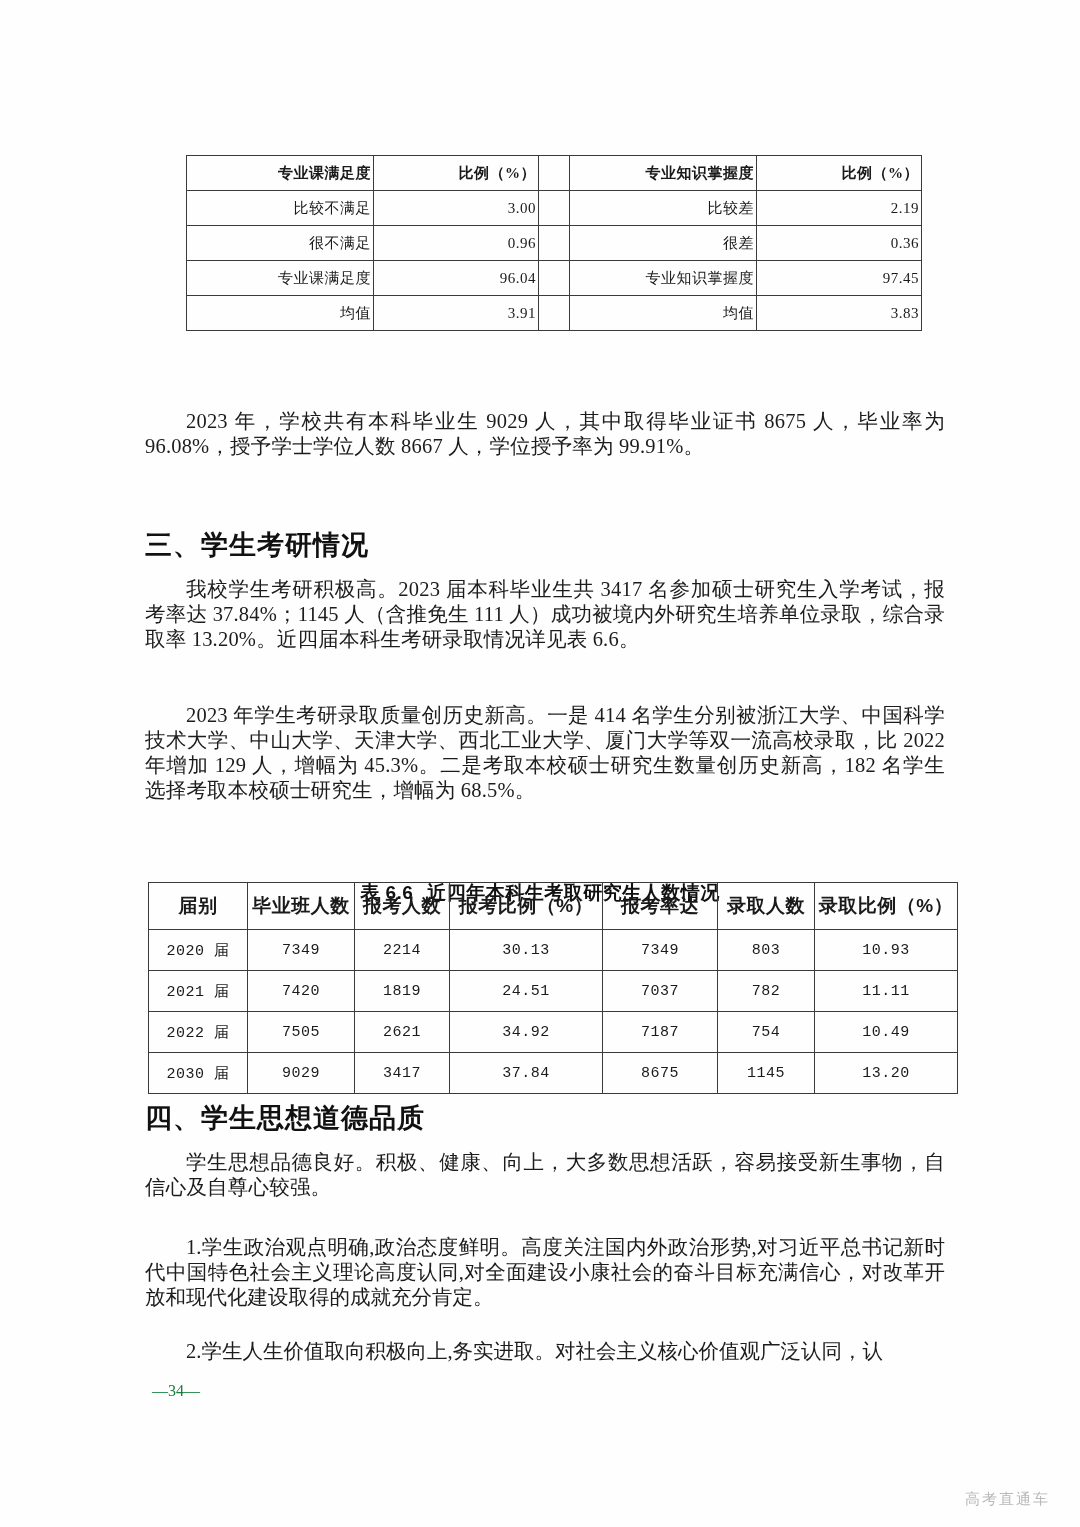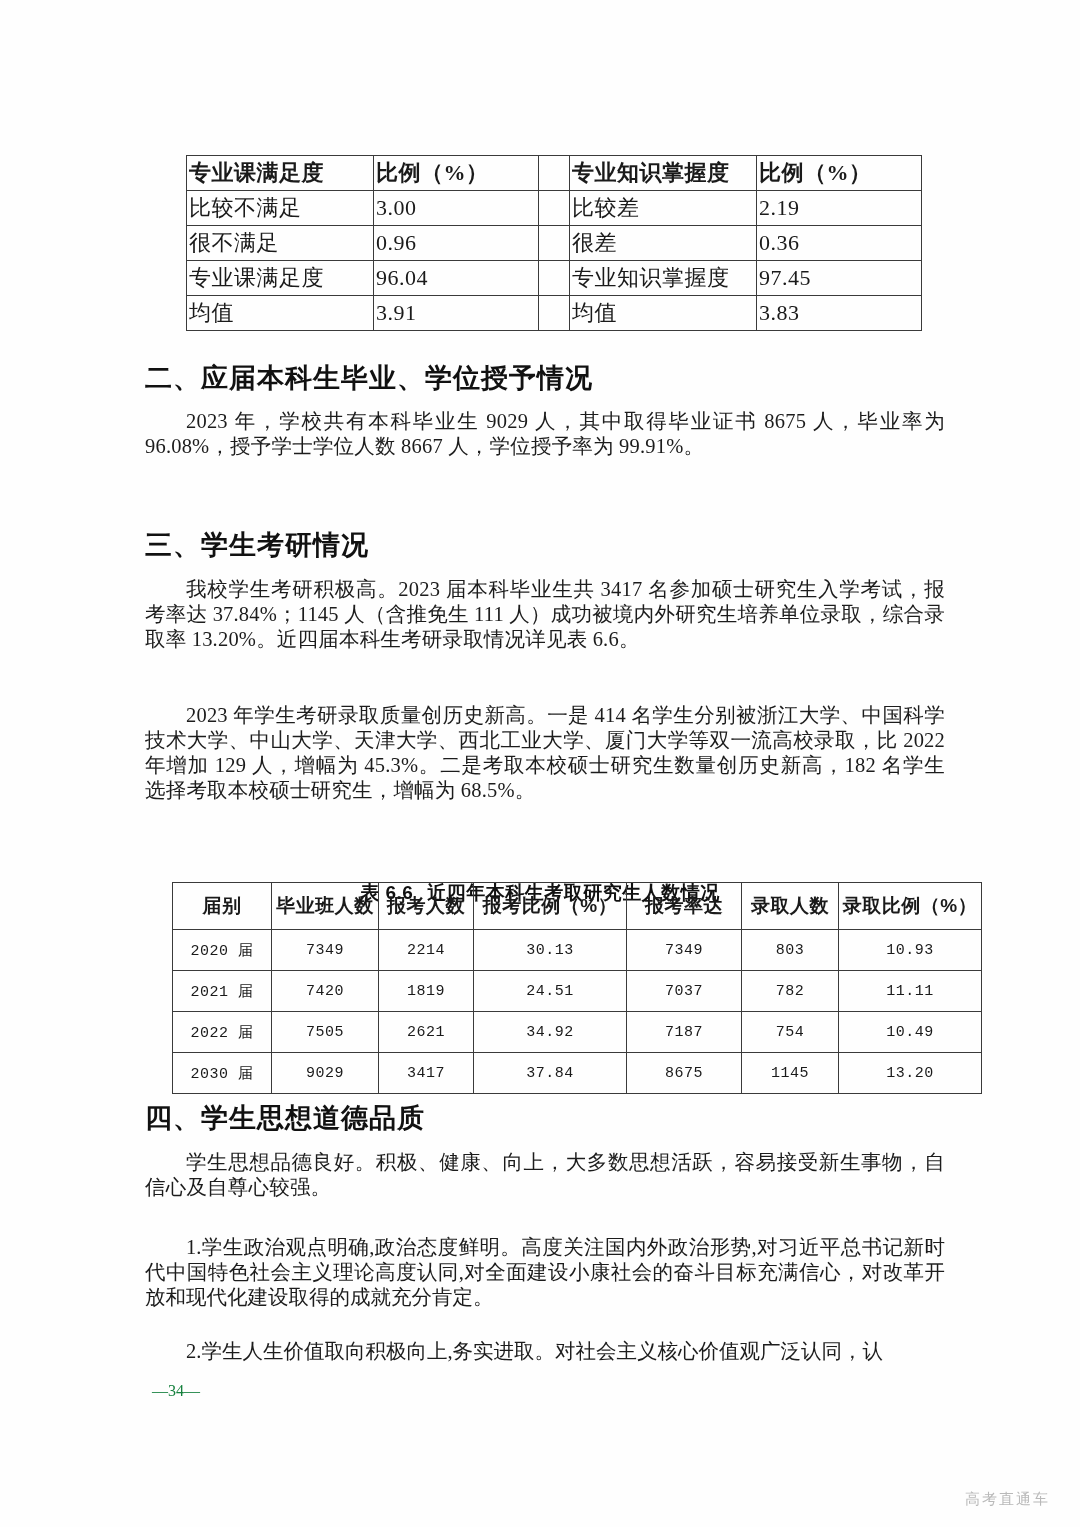--- a/index.html
+++ b/index.html
@@ -27,23 +27,23 @@
     position: absolute;
     left: 186px;
     top: 155px;
     width: 700px;
     border-collapse: collapse;
     table-layout: fixed;
   }
   .table-top td, .table-top th {
     border: 1px solid #3a3a3a;
     height: 34px;
-    text-align: left;
+    text-align: right;
     vertical-align: middle;
-    font-size: 22px;
+    font-size: 15px;
     font-family: "Liberation Serif", "DejaVu Serif", serif;
     font-weight: normal;
     padding: 0 2px;
     letter-spacing: 0.5px;
     margin-top: 22px;
   }
   .table-top th {
     font-weight: bold;
   }
   .table-top .spacer {
@@ -114,21 +114,20 @@
   .table-caption .cap-label { margin-right: 14px; }
 
   
   .table-66 {
     position: absolute;
     left: 148px;
     top: 882px;
     width: 788px;
     border-collapse: collapse;
     table-layout: fixed;
-    margin-left: 24px;
   }
   .table-66 th, .table-66 td {
     border: 1px solid #3a3a3a;
     height: 38px;
     text-align: center;
     vertical-align: middle;
     font-size: 15px;
     font-family: Liberation Mono, monospace;
     letter-spacing: 0.5px;
   }
@@ -203,21 +202,20 @@
       <tr>
         <td>均值</td>
         <td class="num">3.91</td>
         <td class="spacer"></td>
         <td>均值</td>
         <td class="num">3.83</td>
       </tr>
     </tbody>
   </table>
 
-  <h2 id="heading-2" class="section-heading">二、应届本科生毕业、学位授予情况</h2>
   <p id="para-2-1" class="body-para">2023 年，学校共有本科毕业生 9029 人，其中取得毕业证书 8675 人，毕业率为 96.08%，授予学士学位人数 8667 人，学位授予率为 99.91%。</p>
 
   <h2 id="heading-3" class="section-heading">三、学生考研情况</h2>
   <p id="para-3-1" class="body-para">我校学生考研积极高。2023 届本科毕业生共 3417 名参加硕士研究生入学考试，报考率达 37.84%；1145 人（含推免生 111 人）成功被境内外研究生培养单位录取，综合录取率 13.20%。近四届本科生考研录取情况详见表 6.6。</p>
   <p id="para-3-2" class="body-para">2023 年学生考研录取质量创历史新高。一是 414 名学生分别被浙江大学、中国科学技术大学、中山大学、天津大学、西北工业大学、厦门大学等双一流高校录取，比 2022 年增加 129 人，增幅为 45.3%。二是考取本校硕士研究生数量创历史新高，182 名学生选择考取本校硕士研究生，增幅为 68.5%。</p>
 
   <div class="table-caption">
     <span class="cap-label">表 6.6</span><span>近四年本科生考取研究生人数情况</span>
   </div>
 

